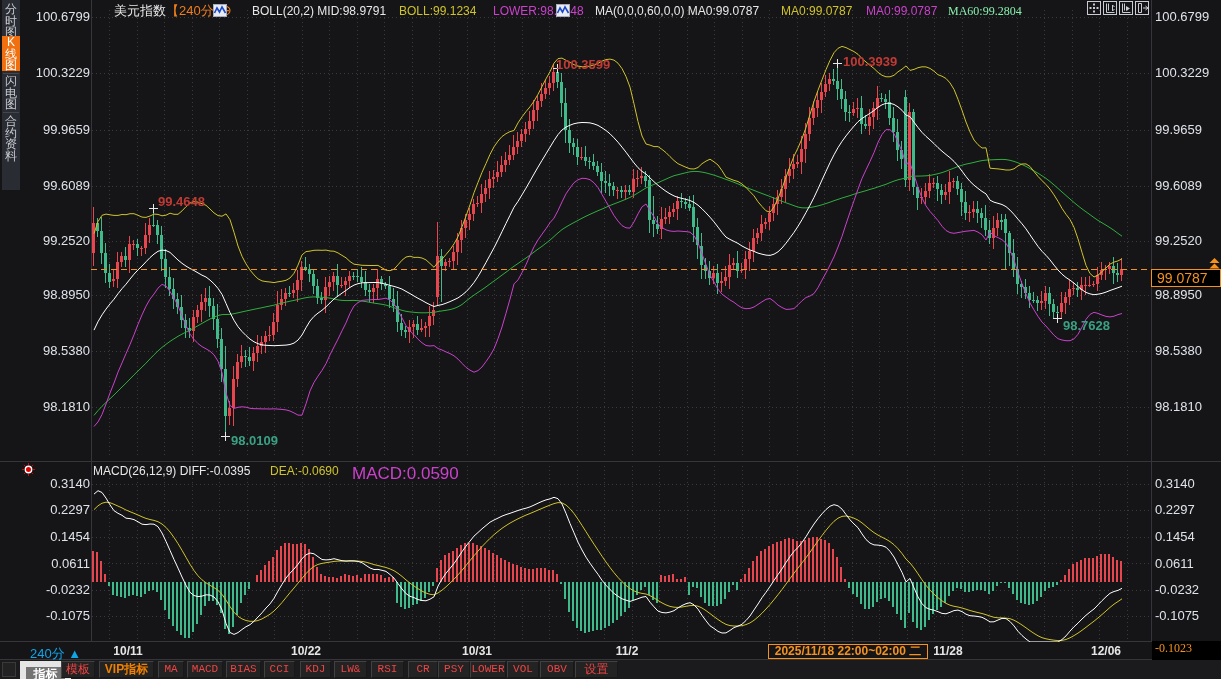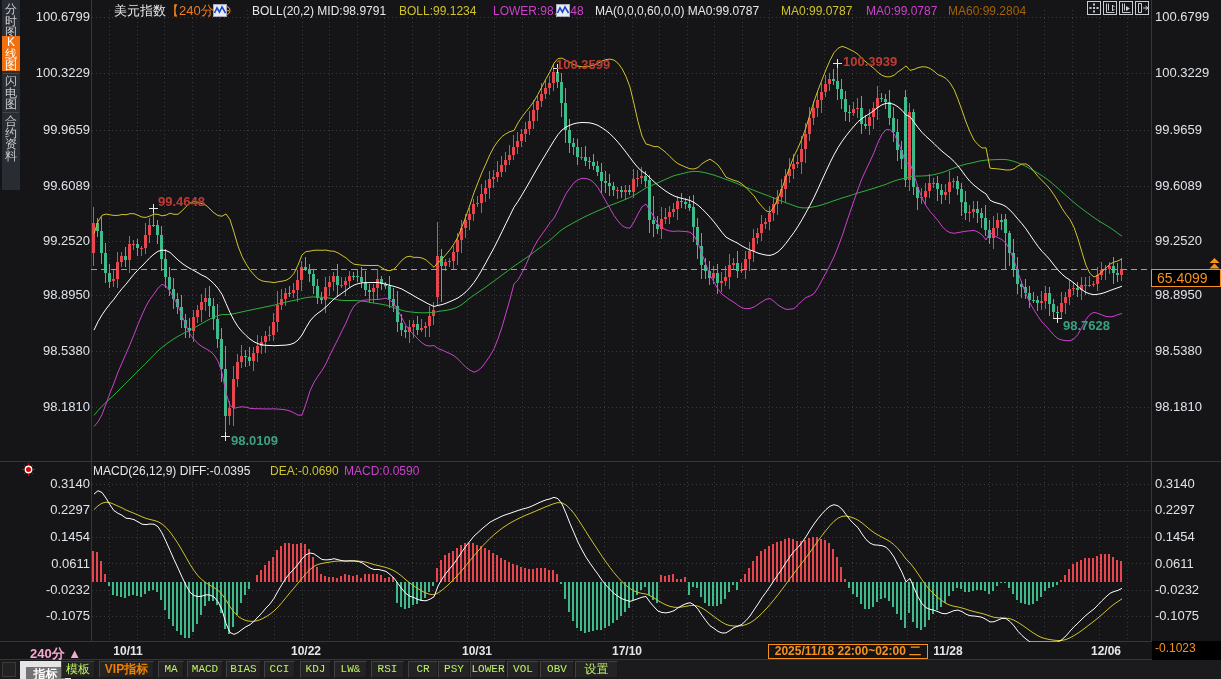--- a/index.html
+++ b/index.html
@@ -5,36 +5,36 @@
 #app{position:relative;width:1221px;height:679px;background:#151518;overflow:hidden;
  font-family:"Liberation Sans", sans-serif;}
 .yl{position:absolute;right:1131px;width:120px;text-align:right;font-size:13px;color:#dfe3e8;}
 .yr{position:absolute;left:1155px;font-size:13px;color:#dfe3e8;}
 .xl{position:absolute;top:644px;text-align:center;font-size:12px;font-weight:bold;color:#e6e6e6;}
 #sidebar{position:absolute;left:2px;top:0;width:18px;height:190px;background:#2a2c33;}
 .sbi{position:absolute;left:2px;width:18px;text-align:center;color:#c9ccd1;font-size:12px;line-height:11.5px;letter-spacing:0;}
 .sbi.act{background:#f07010;color:#fff;}
 .sbsep{position:absolute;left:3px;width:16px;height:1px;background:#44464e;}
 .tspan{position:absolute;top:3px;height:16px;font-size:12px;line-height:16px;color:#e8e8e8;white-space:nowrap;padding-left:23px;}
-.org{color:#f07d1a;} .yel{color:#cfc32a;} .mag{color:#cb41cb;} .grn{color:#a16207;}
+.org{color:#f07d1a;} .yel{color:#cfc32a;} .mag{color:#cb41cb;} .grn{color:#86efac;font-family:Liberation Serif, serif;}
 .icq{position:absolute;top:4px;}
 #topicons{position:absolute;left:1088px;top:2px;}
 #toolbar{position:absolute;left:0;top:660px;width:1221px;height:19px;background:#1b1b1e;}
-.tab{position:absolute;top:1px;height:15px;background:#232323;border:1px solid #414141;border-bottom-color:#181818;border-right-color:#181818;color:#bef264;font-size:12px;text-align:center;line-height:15px;}
+.tab{position:absolute;top:1px;height:15px;background:#232323;border:1px solid #414141;border-bottom-color:#181818;border-right-color:#181818;color:#ef4444;font-size:12px;text-align:center;line-height:15px;}
 .tab-act{position:absolute;top:1px;height:15px;background:#737373;border:6px solid #e5e5e5;color:#fff;font-size:12px;text-align:center;line-height:15px;font-weight:bold;}
 .tab-vip{color:#f08000;font-weight:bold;}
 .mono{font-family:"Liberation Mono", monospace;font-size:11px;}
 .tabicon{position:absolute;left:2px;top:2px;width:12px;height:13px;background:#222;border:1px solid #3a3a3a;}
 #pricebox{position:absolute;left:1151px;top:269px;width:63px;height:16px;background:#000;border:1px solid #f5921e;color:#f5921e;font-size:14px;text-align:left;padding-left:5px;line-height:16px;}
-#macdbox{position:absolute;left:1152px;top:641px;width:66px;height:19px;background:#000;color:#f5921e;font-size:12px;line-height:15px;padding-left:3px;}
+#macdbox{position:absolute;left:1152px;top:641px;width:66px;height:19px;background:#000;color:#f5921e;font-size:12px;line-height:15px;padding-left:3px;font-family:Liberation Serif, serif;}
 #fx{position:absolute;left:1091px;top:625px;font-size:35px;color:#d2dae2;letter-spacing:0;}
 #sun{position:absolute;left:22px;top:463px;width:13px;height:13px;}
 .xaxisbg{position:absolute;left:0;top:642px;width:1221px;height:17px;background:#151518;}
 #datebox{position:absolute;left:768px;top:644px;width:158px;height:13px;border:1px solid #f5921e;color:#f5921e;font-size:12px;font-weight:bold;text-align:center;line-height:13px;}
-#p240{position:absolute;left:30px;top:645px;color:#f9a8d4;font-size:13px;font-weight:bold;}
+#p240{position:absolute;left:30px;top:645px;color:#0ea5e9;font-size:13px;font-weight:normal;}
 </style></head>
 <body>
 <div id="app">
 <svg width="1221" height="679" viewBox="0 0 1221 679" shape-rendering="crispEdges" style="position:absolute;left:0;top:0">
 <line x1="92" y1="17" x2="1150" y2="17" stroke="#3a3a3e" stroke-width="1" stroke-dasharray="1 3"></line>
 <line x1="92" y1="73" x2="1150" y2="73" stroke="#3a3a3e" stroke-width="1" stroke-dasharray="1 3"></line>
 <line x1="92" y1="130" x2="1150" y2="130" stroke="#3a3a3e" stroke-width="1" stroke-dasharray="1 3"></line>
 <line x1="92" y1="186" x2="1150" y2="186" stroke="#3a3a3e" stroke-width="1" stroke-dasharray="1 3"></line>
 <line x1="92" y1="241" x2="1150" y2="241" stroke="#3a3a3e" stroke-width="1" stroke-dasharray="1 3"></line>
 <line x1="92" y1="295" x2="1150" y2="295" stroke="#3a3a3e" stroke-width="1" stroke-dasharray="1 3"></line>
@@ -219,45 +219,45 @@
     <div class="yr" style="top:343px">98.5380</div>
     <div class="yr" style="top:399px">98.1810</div>
     <div class="yr" style="top:476px">0.3140</div>
     <div class="yr" style="top:502px">0.2297</div>
     <div class="yr" style="top:529px">0.1454</div>
     <div class="yr" style="top:556px">0.0611</div>
     <div class="yr" style="top:582px">-0.0232</div>
     <div class="yr" style="top:608px">-0.1075</div>
 <div style="position:absolute;left:93px;top:464px;font-size:12px;color:#e8e8e8;white-space:nowrap">MACD(26,12,9) DIFF:-0.0395</div>
 <div class="yel" style="position:absolute;left:270px;top:464px;font-size:12px;white-space:nowrap">DEA:-0.0690</div>
-<div class="mag" style="position:absolute;left:344px;top:464px;font-size:12px;white-space:nowrap">MACD:0.0590</div>
+<div class="mag" style="position:absolute;left:352px;top:464px;font-size:17px;white-space:nowrap">MACD:0.0590</div>
 <svg id="sun" viewBox="0 0 13 13">
       <circle cx="6.5" cy="6.5" r="3.2" fill="#e00000" stroke="#fff" stroke-width="1.4"></circle>
       <g stroke="#e00000" stroke-width="1">
         <line x1="6.5" y1="0" x2="6.5" y2="2"></line>
         <line x1="6.5" y1="11" x2="6.5" y2="13"></line>
         <line x1="0" y1="6.5" x2="2" y2="6.5"></line>
         <line x1="11" y1="6.5" x2="13" y2="6.5"></line>
         <line x1="1.9" y1="1.9" x2="3.3" y2="3.3"></line>
         <line x1="9.7" y1="9.7" x2="11.1" y2="11.1"></line>
         <line x1="1.9" y1="11.1" x2="3.3" y2="9.7"></line>
         <line x1="9.7" y1="3.3" x2="11.1" y2="1.9"></line>
       </g>
     </svg>
 <div class="xaxisbg"></div>
 <div id="p240">240分 ▲</div>
 <div class="xl" style="left:88px;width:80px">10/11</div>
     <div class="xl" style="left:266px;width:80px">10/22</div>
     <div class="xl" style="left:437px;width:80px">10/31</div>
-    <div class="xl" style="left:587px;width:80px">17/10</div>
+    <div class="xl" style="left:587px;width:80px">11/2</div>
     <div class="xl" style="left:908px;width:80px">11/28</div>
     <div class="xl" style="left:1066px;width:80px">12/06</div>
 <div id="datebox">2025/11/18 22:00~02:00 二</div>
 <div id="macdbox">-0.1023</div>
-<div id="pricebox">65.4099</div>
+<div id="pricebox">99.0787</div>
 <svg style="position:absolute;left:1209px;top:258px" width="11" height="11" viewBox="0 0 11 11">
       <g fill="#f5921e">
         <path d="M5.5 0L10.5 5H0.5z"></path>
         <path d="M5.5 5.5L10.5 10.5H0.5z"></path>
       </g>
     </svg>
 <div id="toolbar">
       <div class="tabicon"></div>
       <div class="tab-act" style="left:20px;width:39px">指标</div>
       <div class="tab" style="left:61px;width:32px">模板</div>

